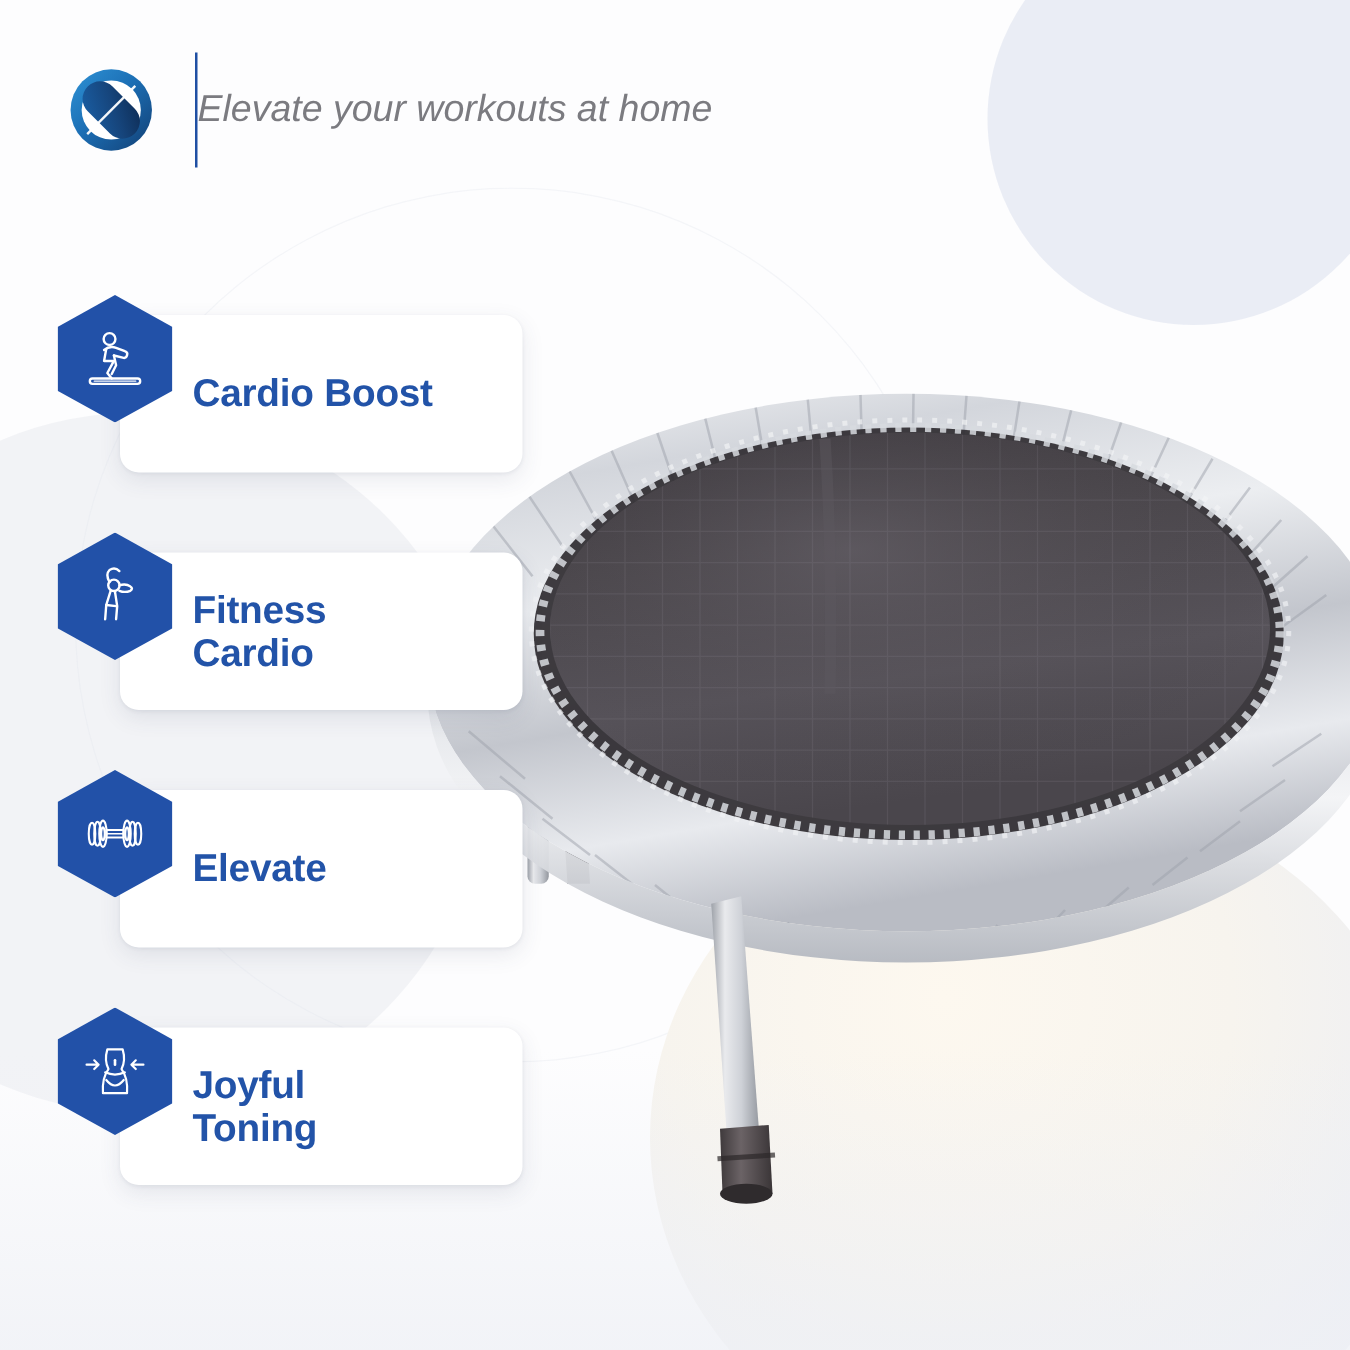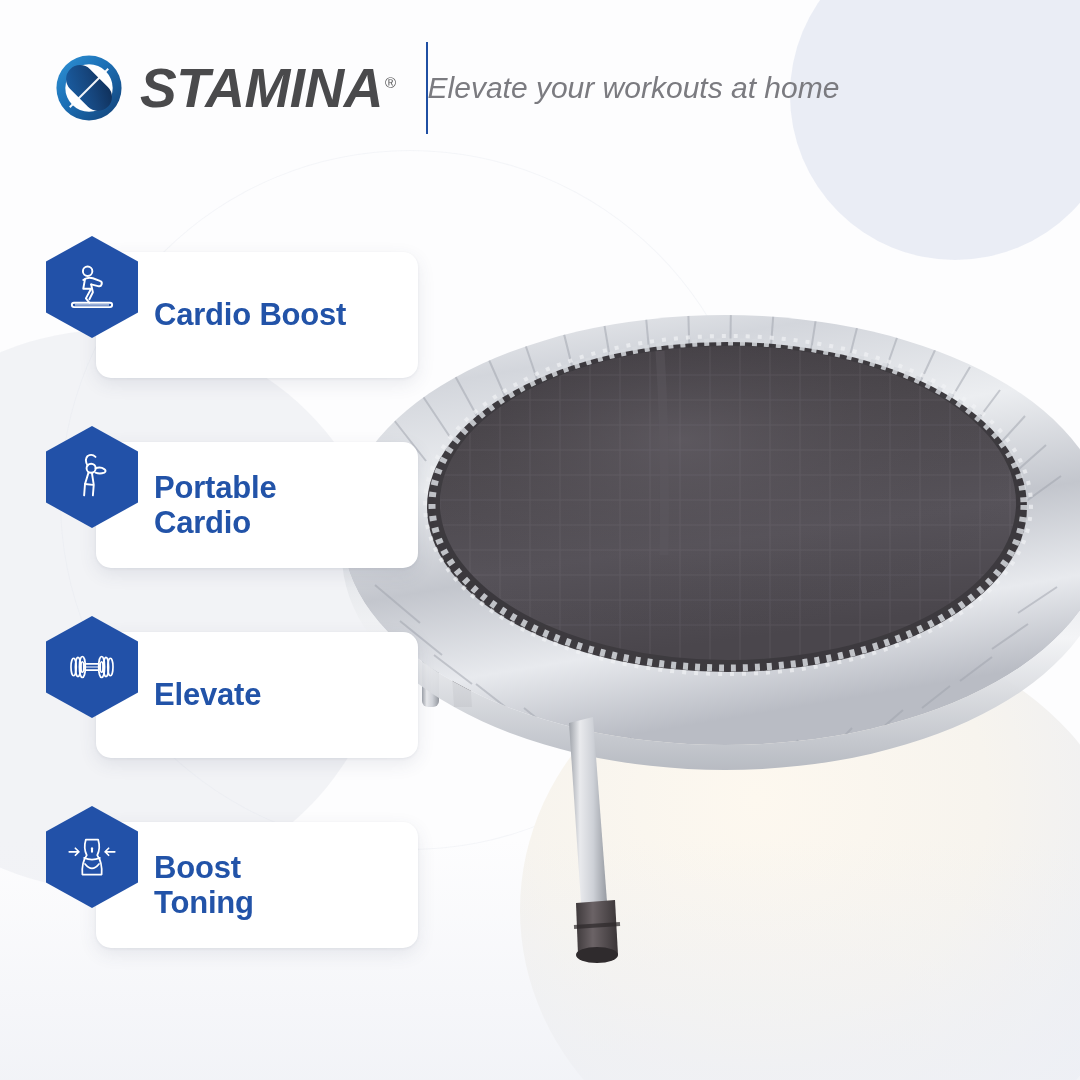--- a/index.html
+++ b/index.html
@@ -343,21 +343,20 @@
           </linearGradient>
         </defs>
         <circle cx="50" cy="50" r="44" fill="url(#ringG)"></circle>
         <circle cx="50" cy="50" r="32" fill="#ffffff"></circle>
         <g transform="rotate(-45 50 50)">
           <rect x="31" y="14" width="38" height="72" rx="19" fill="url(#lozG)"></rect>
         </g>
         <path d="M24 76 L76 24" stroke="#ffffff" stroke-width="2.6" fill="none" opacity="0.95"></path>
       </svg>
     </div>
-    <div class="logo-word"><span>STAMINA</span><span class="reg">®</span></div>
     <div class="header-divider"></div>
     <div class="tagline">Elevate your workouts at home</div>
   </div>
 
   <div class="features">
 
     <div class="feature">
       <div class="feature-card">
         <div class="feature-label">Cardio Boost</div>
       </div>
@@ -370,21 +369,21 @@
             <path d="M31 29 L33 38 L29 46"></path>
             <rect x="9" y="50" width="46" height="5" rx="2.4"></rect>
             <path d="M13 52.5 L51 52.5" stroke-width="1.1"></path>
           </g>
         </svg>
       </div>
     </div>
 
     <div class="feature">
       <div class="feature-card">
-        <div class="feature-label"><span>Portable</span><br><span>Cardio</span></div>
+        <div class="feature-label"><span>Fitness</span><br><span>Cardio</span></div>
       </div>
       <div class="hexagon">
         <svg viewBox="0 0 64 64" xmlns="http://www.w3.org/2000/svg">
           <g fill="none" stroke="#ffffff" stroke-width="2.2" stroke-linecap="round" stroke-linejoin="round">
             <circle cx="31" cy="22" r="5.2"></circle>
             <path d="M27 19 Q23 12 27 8 Q32 5 36 9"></path>
             <path d="M36 22 Q42 20 46 23 Q49 25 46 27 Q41 29 36 27"></path>
             <path d="M28 27 L24 40 L23 53"></path>
             <path d="M32 28 L34 41 L33 53"></path>
             <path d="M24 40 L33 41"></path>
@@ -410,21 +409,21 @@
             <ellipse cx="43" cy="32" rx="1.6" ry="6"></ellipse>
             <path d="M24 28.5 L40 28.5 L40 35.5 L24 35.5 Z"></path>
             <path d="M24 32 L40 32" stroke-width="1.2"></path>
           </g>
         </svg>
       </div>
     </div>
 
     <div class="feature">
       <div class="feature-card">
-        <div class="feature-label"><span>Boost</span><br><span>Toning</span></div>
+        <div class="feature-label"><span>Joyful</span><br><span>Toning</span></div>
       </div>
       <div class="hexagon">
         <svg viewBox="0 0 64 64" xmlns="http://www.w3.org/2000/svg">
           <g fill="none" stroke="#ffffff" stroke-width="2" stroke-linecap="round" stroke-linejoin="round">
             <path d="M25 12 Q22 22 26 30 Q20 38 21 52 L43 52 Q44 38 38 30 Q42 22 39 12 Z"></path>
             <path d="M23 33 Q32 37 41 33"></path>
             <path d="M24 40 Q32 50 40 40"></path>
             <path d="M32 22 L32 26" stroke-width="2.4"></path>
             <path d="M6 26 L17 26 M13 22 L17 26 L13 30"></path>
             <path d="M58 26 L47 26 M51 22 L47 26 L51 30"></path>

